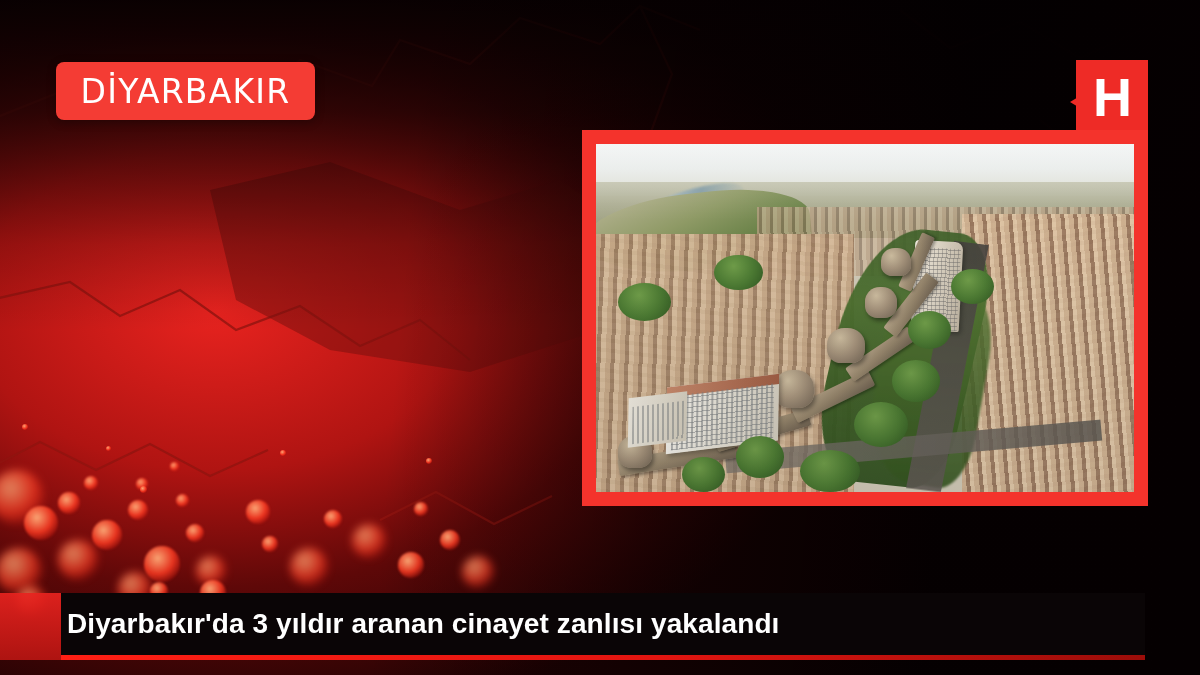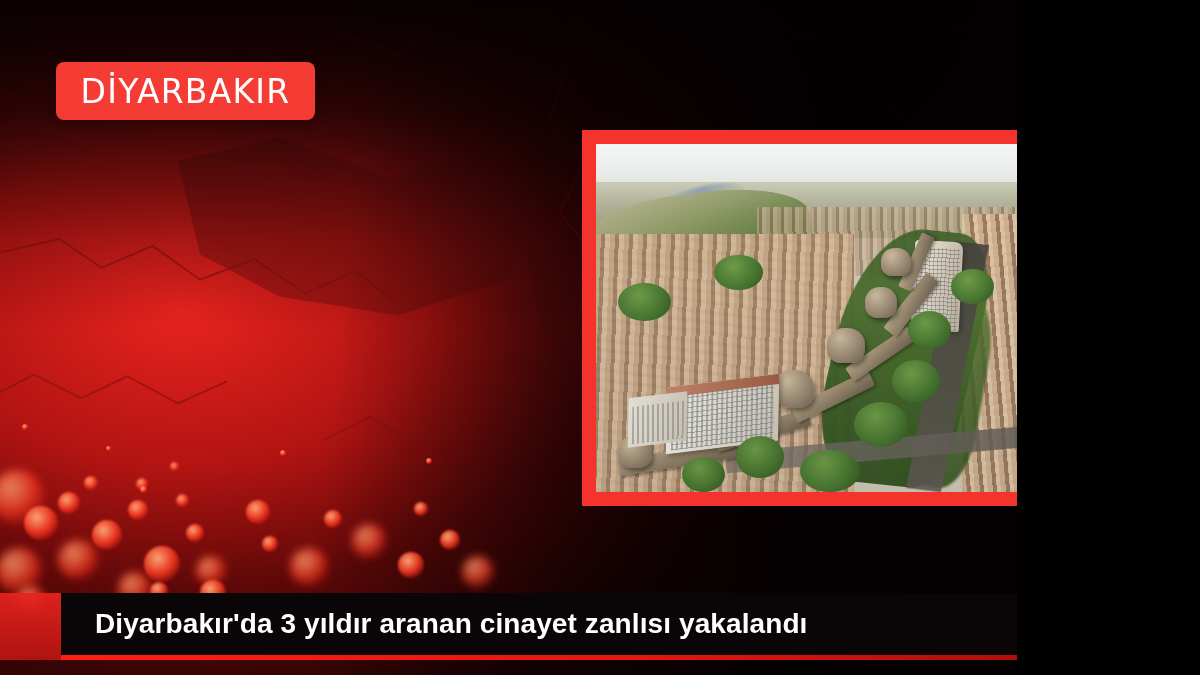--- a/index.html
+++ b/index.html
@@ -1,21 +1,21 @@
 <!DOCTYPE html>
 <html><head>
 <meta charset="utf-8">
 <style>
   * { margin:0; padding:0; box-sizing:border-box; }
   html,body { width:1200px; height:675px; overflow:hidden; background:#000; }
   body { font-family:"Liberation Sans", sans-serif; }
 
   #stage {
     position:relative;
-    width:1017px; height:675px;
+    width:1200px; height:675px;
     overflow:hidden;
     background:#1a0305;
   }
 
   
   .bg-base {
     position:absolute; inset:0;
     background:
       radial-gradient(ellipse 640px 420px at 18% 46%, #e8231f 0%, #b01412 38%, #5e0808 66%, #200203 100%),
       radial-gradient(ellipse 520px 300px at 3% 92%, #ff2a1e 0%, #a81210 45%, #2b0304 100%),
@@ -235,21 +235,21 @@
   #caption-bar {
     position:absolute; left:61px; top:593px;
     width:1084px; height:62px;
     background:#0a0506;
     display:flex; align-items:center;
   }
   #caption-bar span {
     color:#fff;
     font-size:28px;
     font-weight:700;
-    padding-left:34px;
+    padding-left:6px;
     line-height:1;
     letter-spacing:.1px;
     white-space:nowrap;
     font-family:"Liberation Sans", sans-serif;
   }
   #caption-underline {
     position:absolute; left:61px; top:655px;
     width:1084px; height:5px;
     background:linear-gradient(90deg,#ff1f14 0%,#e21510 55%,#9c0d09 100%);
   }

